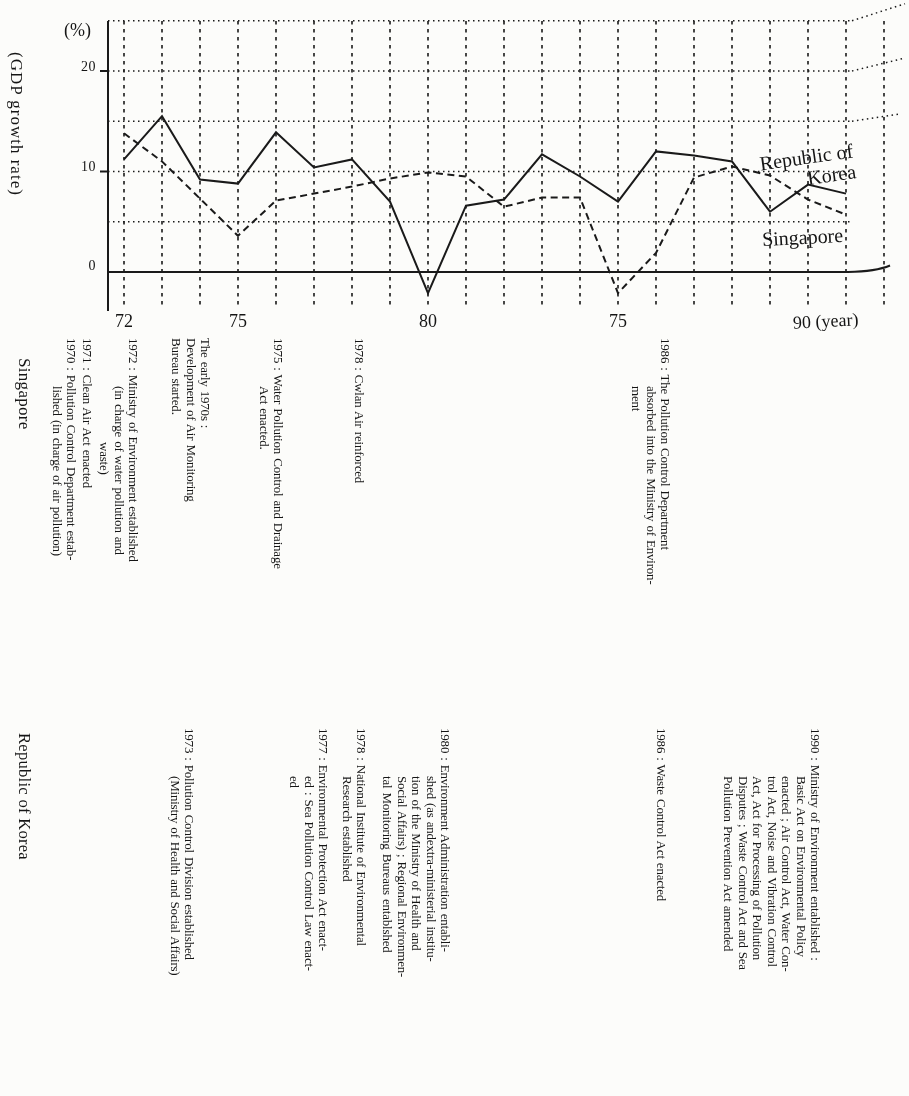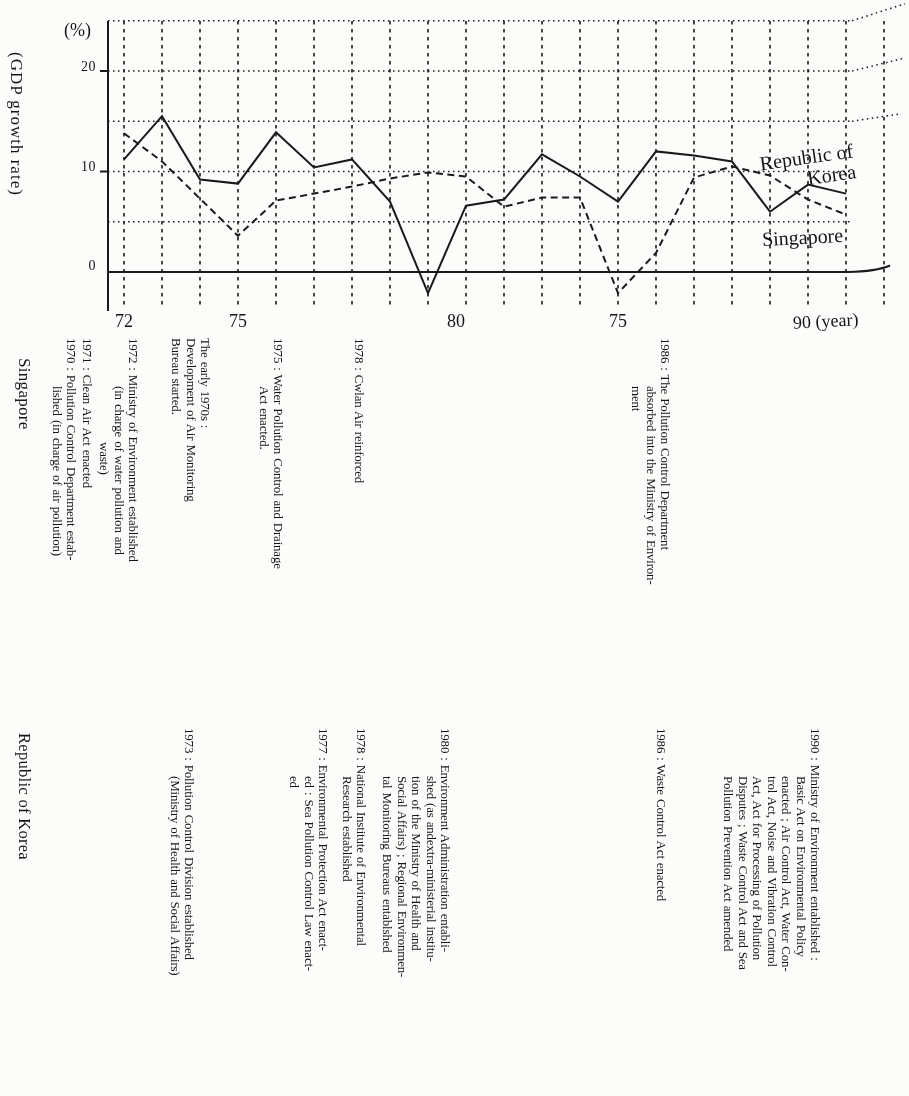--- a/index.html
+++ b/index.html
@@ -80,21 +80,21 @@
 <div class="pct" style="left:64px;top:20px;">(%)</div>
 <div class="gdp-title" style="left:6px;top:52px;">(GDP growth rate)</div>
 
 <div class="ylab" style="left:58px;top:59px;">20</div>
 <div class="ylab" style="left:58px;top:159px;font-family:Liberation Serif, serif;">10</div>
 <div class="ylab" style="left:58px;top:258px;">0</div>
 
 <div id="xticks">
     <div class="xlab" style="left: 124px; top: 311px;">72</div>
     <div class="xlab" style="left: 238px; top: 311px;">75</div>
-    <div class="xlab" style="left: 428px; top: 311px; margin-left: 28px;">80</div>
+    <div class="xlab" style="left: 428px; top: 311px;">80</div>
     <div class="xlab" style="left: 618px; top: 311px;">75</div>
   </div>
 <div class="xlab-last" style="left:793px;top:311px;">90 (year)</div>
 
 <div class="series-label lbl-korea" style="left:744px;top:148px;">
   <div>Republic of</div>
   <div class="l2">Korea</div>
 </div>
 <div class="series-label lbl-sg" style="left:762px;top:226px;">Singapore</div>
 

